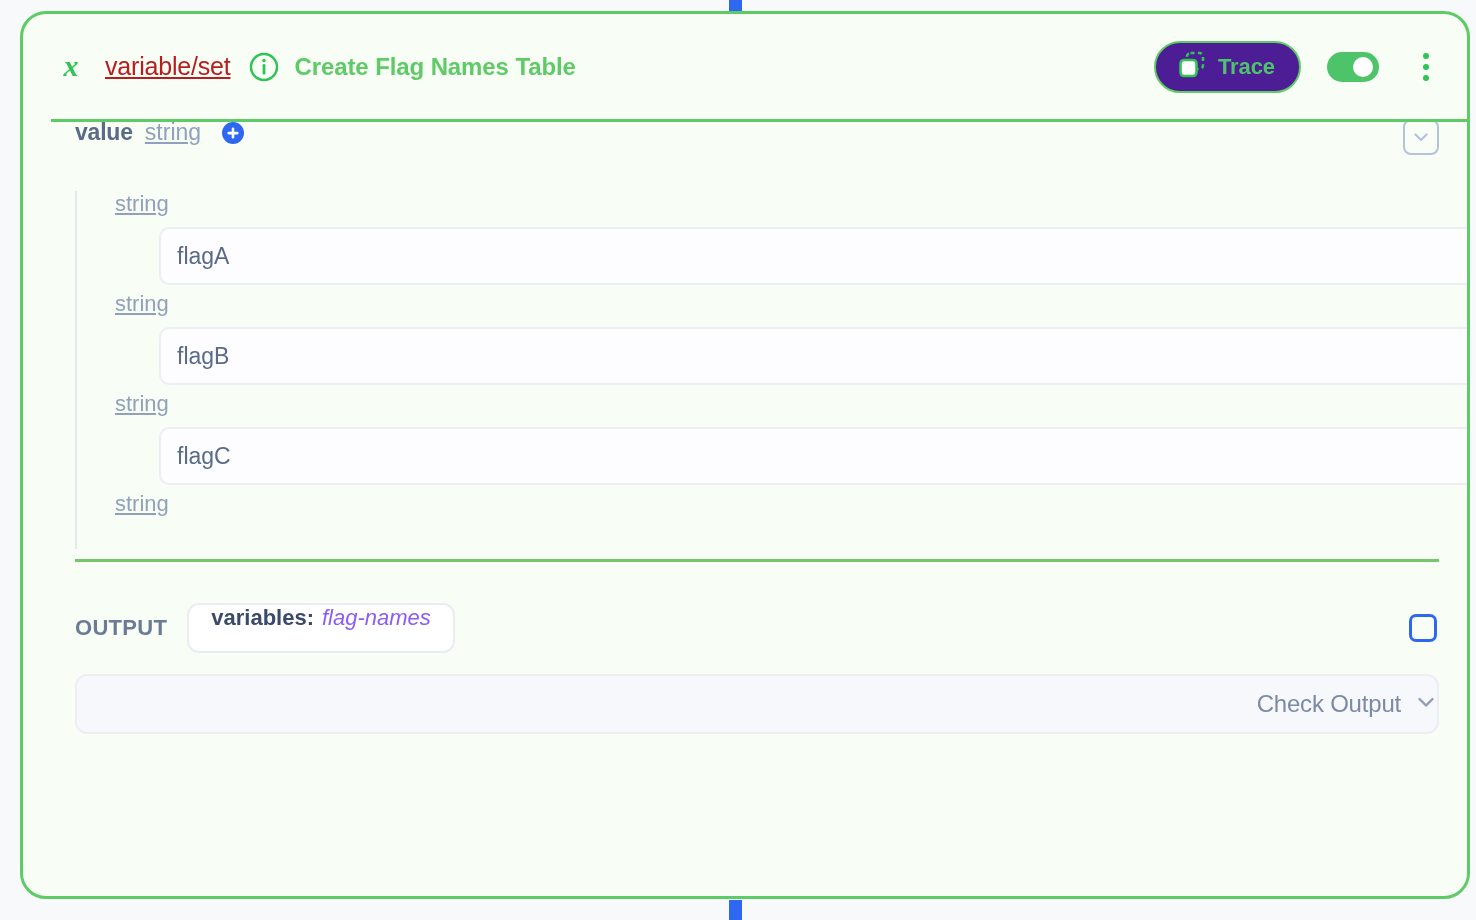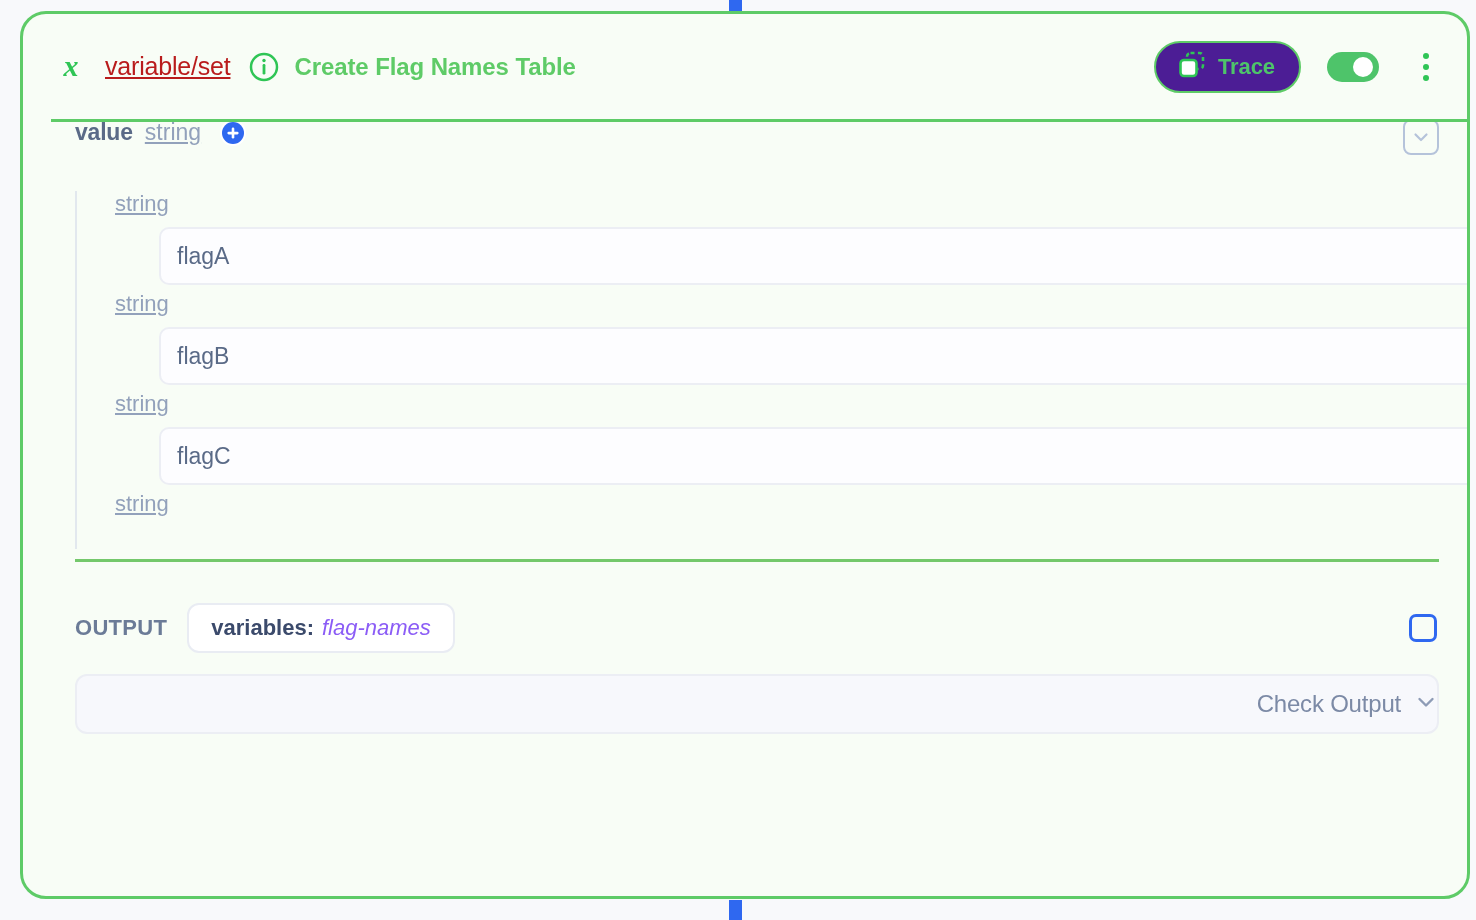--- a/index.html
+++ b/index.html
@@ -249,21 +249,21 @@
     color: #6b7b97;
     letter-spacing: 0.3px;
   }
   .output-chip {
     margin-left: 20px;
     background: #ffffff;
     border: 2px solid #e9ecf3;
     border-radius: 12px;
     height: 50px;
     display: flex;
-    align-items: center;
+    align-items: flex-start;
     padding: 0 22px;
     box-sizing: border-box;
   }
   .chip-key {
     font-size: 22px;
     font-weight: bold;
     color: #3b4a6b;
   }
   .chip-val {
     font-size: 22px;

